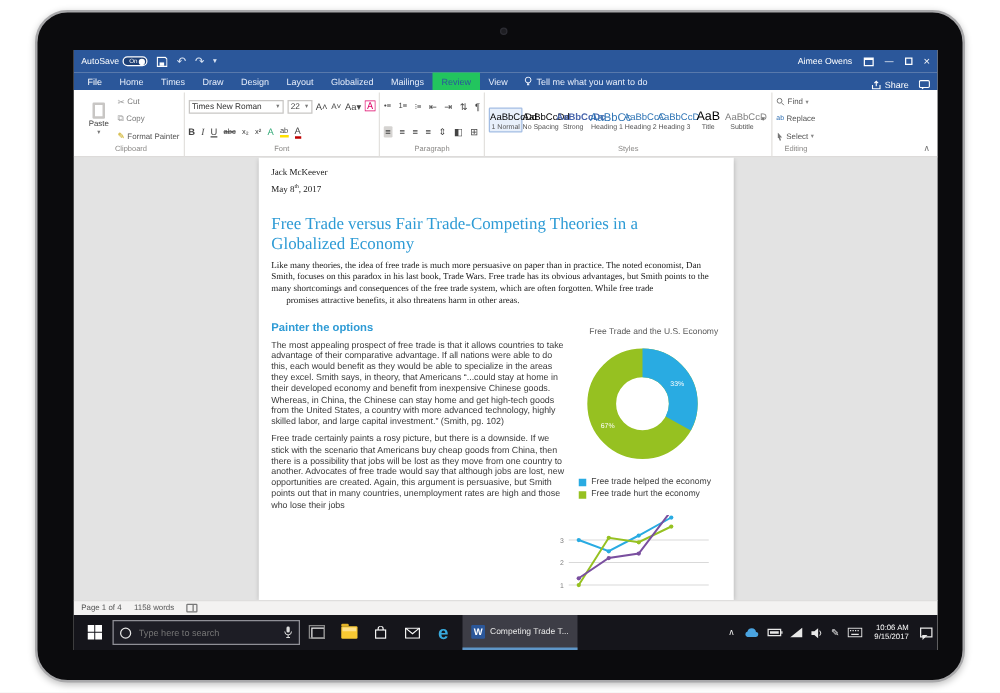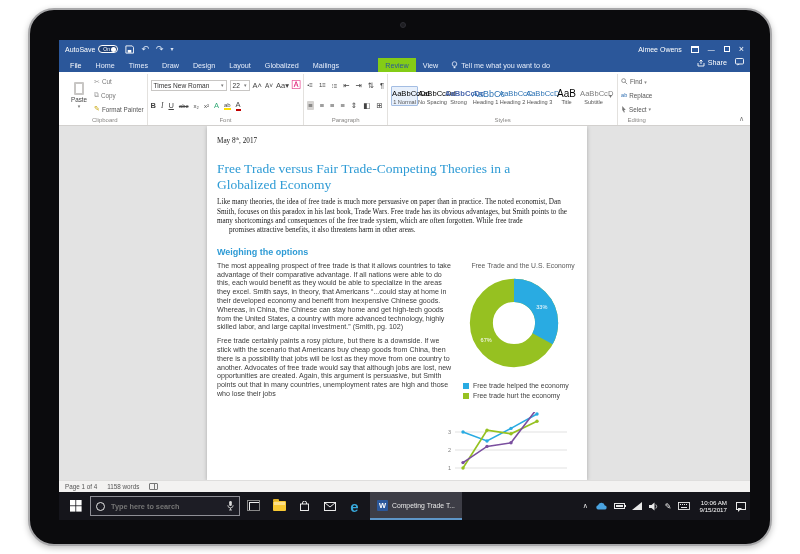--- a/index.html
+++ b/index.html
@@ -23,23 +23,23 @@
   .tb-ic{color:#dce6f5;font-size:9px;line-height:9px;}
   .title-center{position:absolute;left:0;right:0;text-align:center;font-size:7.2px;color:#fff;pointer-events:none;}
   .tb-right{margin-left:auto;display:flex;align-items:center;gap:9px;z-index:2;}
   .winbox{display:inline-block;width:6px;height:6px;border:1px solid #fff;}
   .ribbonbox{display:inline-block;width:8px;height:7px;border:1px solid #fff;border-top-width:2px;}
   
   .tabs{height:14px;background:var(--word-blue,#2b579a);display:flex;align-items:stretch;
     padding-left:4px;position:relative;}
   .tab{color:#e7eefb;font-size:7.2px;display:flex;align-items:center;padding:0 7px;}
   .tab.file{background:transparent;color:#fff;}
-  .tab.active{background:#84cc16;color:#2b579a;margin-left:32px;}
+  .tab.active{background:#22c55e;color:#2b579a;}
   .tellme{display:flex;align-items:center;gap:3px;color:#e7eefb;font-size:7.2px;padding:0 6px;}
-  .tabs-right{position:absolute;right:6px;top:0;bottom:0;display:flex;align-items:flex-start;gap:8px;color:#fff;font-size:7.2px;}
+  .tabs-right{position:absolute;right:6px;top:0;bottom:0;display:flex;align-items:flex-end;gap:8px;color:#fff;font-size:7.2px;}
   
   .ribbon{height:54px;background:#fff;border-bottom:1px solid #d2d0ce;display:flex;padding:2px 2px 0 4px;}
   .group{display:flex;flex-direction:column;border-right:1px solid #e3e1de;padding:1px 3px 0 3px;}
   .group-body{flex:1;display:flex;}
   .group-label{height:9px;font-size:6px;color:#8a8886;text-align:center;line-height:9px;}
   .big-btn{width:26px;display:flex;flex-direction:column;align-items:center;justify-content:center;font-size:6.3px;color:#444;}
   .clipboard-col{display:flex;flex-direction:column;justify-content:space-around;font-size:6.3px;color:#777;padding-left:2px;}
   .clip-item{display:flex;align-items:center;gap:2px;white-space:nowrap;}
   .clip-ic{font-size:7px;color:#9a9a9a;}
   .paste-ic{width:10px;height:13px;background:#c8c6c4;border-radius:1px;position:relative;margin-bottom:1px;}
@@ -94,21 +94,21 @@
   .statusbar{height:12px;background:#f3f2f1;border-top:1px solid #dfdedd;display:flex;align-items:center;
     gap:10px;font-size:6.3px;color:#555;padding:0 6px;}
   .proof{width:9px;height:7px;border:1px solid #777;border-radius:1px;position:relative;}
   .proof:after{content:"";position:absolute;left:4px;top:0;bottom:0;width:1px;background:#777;}
   
   .taskbar{height:28px;background:#15151b;display:flex;align-items:center;padding:0 4px;color:#fff;}
   .tb-item{width:25px;height:28px;display:flex;align-items:center;justify-content:center;flex:none;}
   .search{width:150px;height:20px;background:#1d1d25;border:1px solid #8f8f96;display:flex;
     align-items:center;padding:0 5px;gap:4px;flex:none;margin:0 2px;}
   .search input{background:transparent;border:none;outline:none;color:#c9c9cd;font-size:7.3px;
-    width:104px;font-family:"Liberation Sans",sans-serif;font-weight:bold;}
+    width:104px;font-family:"Liberation Sans",sans-serif;}
   .cortana{width:9px;height:9px;border:1.3px solid #e6e6e6;border-radius:50%;flex:none;}
   .mic{font-size:9px;color:#dcdcdc;margin-left:auto;}
   .task-view{width:11px;height:9px;border:1px solid #eee;position:relative;background:#15151b;}
   .task-view:before{content:"";position:absolute;left:-3px;top:-3px;width:11px;height:9px;border:1px solid #888;}
   .folder{width:13px;height:10px;background:#f8c933;border-radius:1px;position:relative;}
   .folder:before{content:"";position:absolute;left:0;top:-2px;width:6px;height:2px;background:#e3b327;border-radius:1px 1px 0 0;}
   .folder:after{content:"";position:absolute;left:1px;top:1px;right:1px;height:3px;background:#fde08a;}
   .edge-e{font-size:15px;font-weight:bold;color:#38a9dc;line-height:15px;}
   .word-task{height:28px;display:flex;align-items:center;gap:4px;background:#3d3d46;
     border-bottom:2px solid #5e96c8;padding:0 7px;margin-left:3px;flex:none;}
@@ -345,26 +345,27 @@
           </div>
           <div class="group-label">Editing</div>
         </div>
 
         <div class="collapse">∧</div>
       </div>
 
       <div class="docarea">
         <div class="page">
           <div class="meta">
+            <div>Jack McKeever</div>
             <div><span>May 8</span><sup style="font-size:4.5px">th</sup><span>, 2017</span></div>
           </div>
           <div class="doc-title">Free Trade versus Fair Trade-Competing Theories in a Globalized Economy</div>
           <div class="p-serif">Like many theories, the idea of free trade is much more persuasive on paper than in practice. The noted economist, Dan Smith, focuses on this paradox in his last book, Trade Wars. Free trade has its obvious advantages, but Smith points to the many shortcomings and consequences of the free trade system, which are often forgotten. While free trade</div>
           <div class="p-serif narrow" style="margin-top:0">promises attractive benefits, it also threatens harm in other areas.</div>
-          <div class="doc-h">Weighing the options</div>
+          <div class="doc-h">Painter the options</div>
           <div class="p-sans">The most appealing prospect of free trade is that it allows countries to take advantage of their comparative advantage. If all nations were able to do this, each would benefit as they would be able to specialize in the areas they excel. Smith says, in theory, that Americans “...could stay at home in their developed economy and benefit from inexpensive Chinese goods. Whereas, in China, the Chinese can stay home and get high-tech goods from the United States, a country with more advanced technology, highly skilled labor, and large capital investment.” (Smith, pg. 102)</div>
           <div class="p-sans">Free trade certainly paints a rosy picture, but there is a downside. If we stick with the scenario that Americans buy cheap goods from China, then there is a possibility that jobs will be lost as they move from one country to another. Advocates of free trade would say that although jobs are lost, new opportunities are created. Again, this argument is persuasive, but Smith points out that in many countries, unemployment rates are high and those who lose their jobs</div>
 
           <div class="chart-col">
             <div class="chart-title">Free Trade and the U.S. Economy</div>
             <svg class="donut" viewBox="0 0 100 100" width="96" height="96">
               <circle class="seg-hurt" cx="50" cy="50" r="34" fill="none" stroke-width="24" stroke="#96c121"></circle>
               <circle class="seg-helped" cx="50" cy="50" r="34" fill="none" stroke-width="24" transform="rotate(-90 50 50)" stroke="#29abe2" stroke-dasharray="70.49733914655496 213.62830044410595"></circle>
               <text x="79" y="35">33%</text>
               <text x="21" y="70">67%</text>

